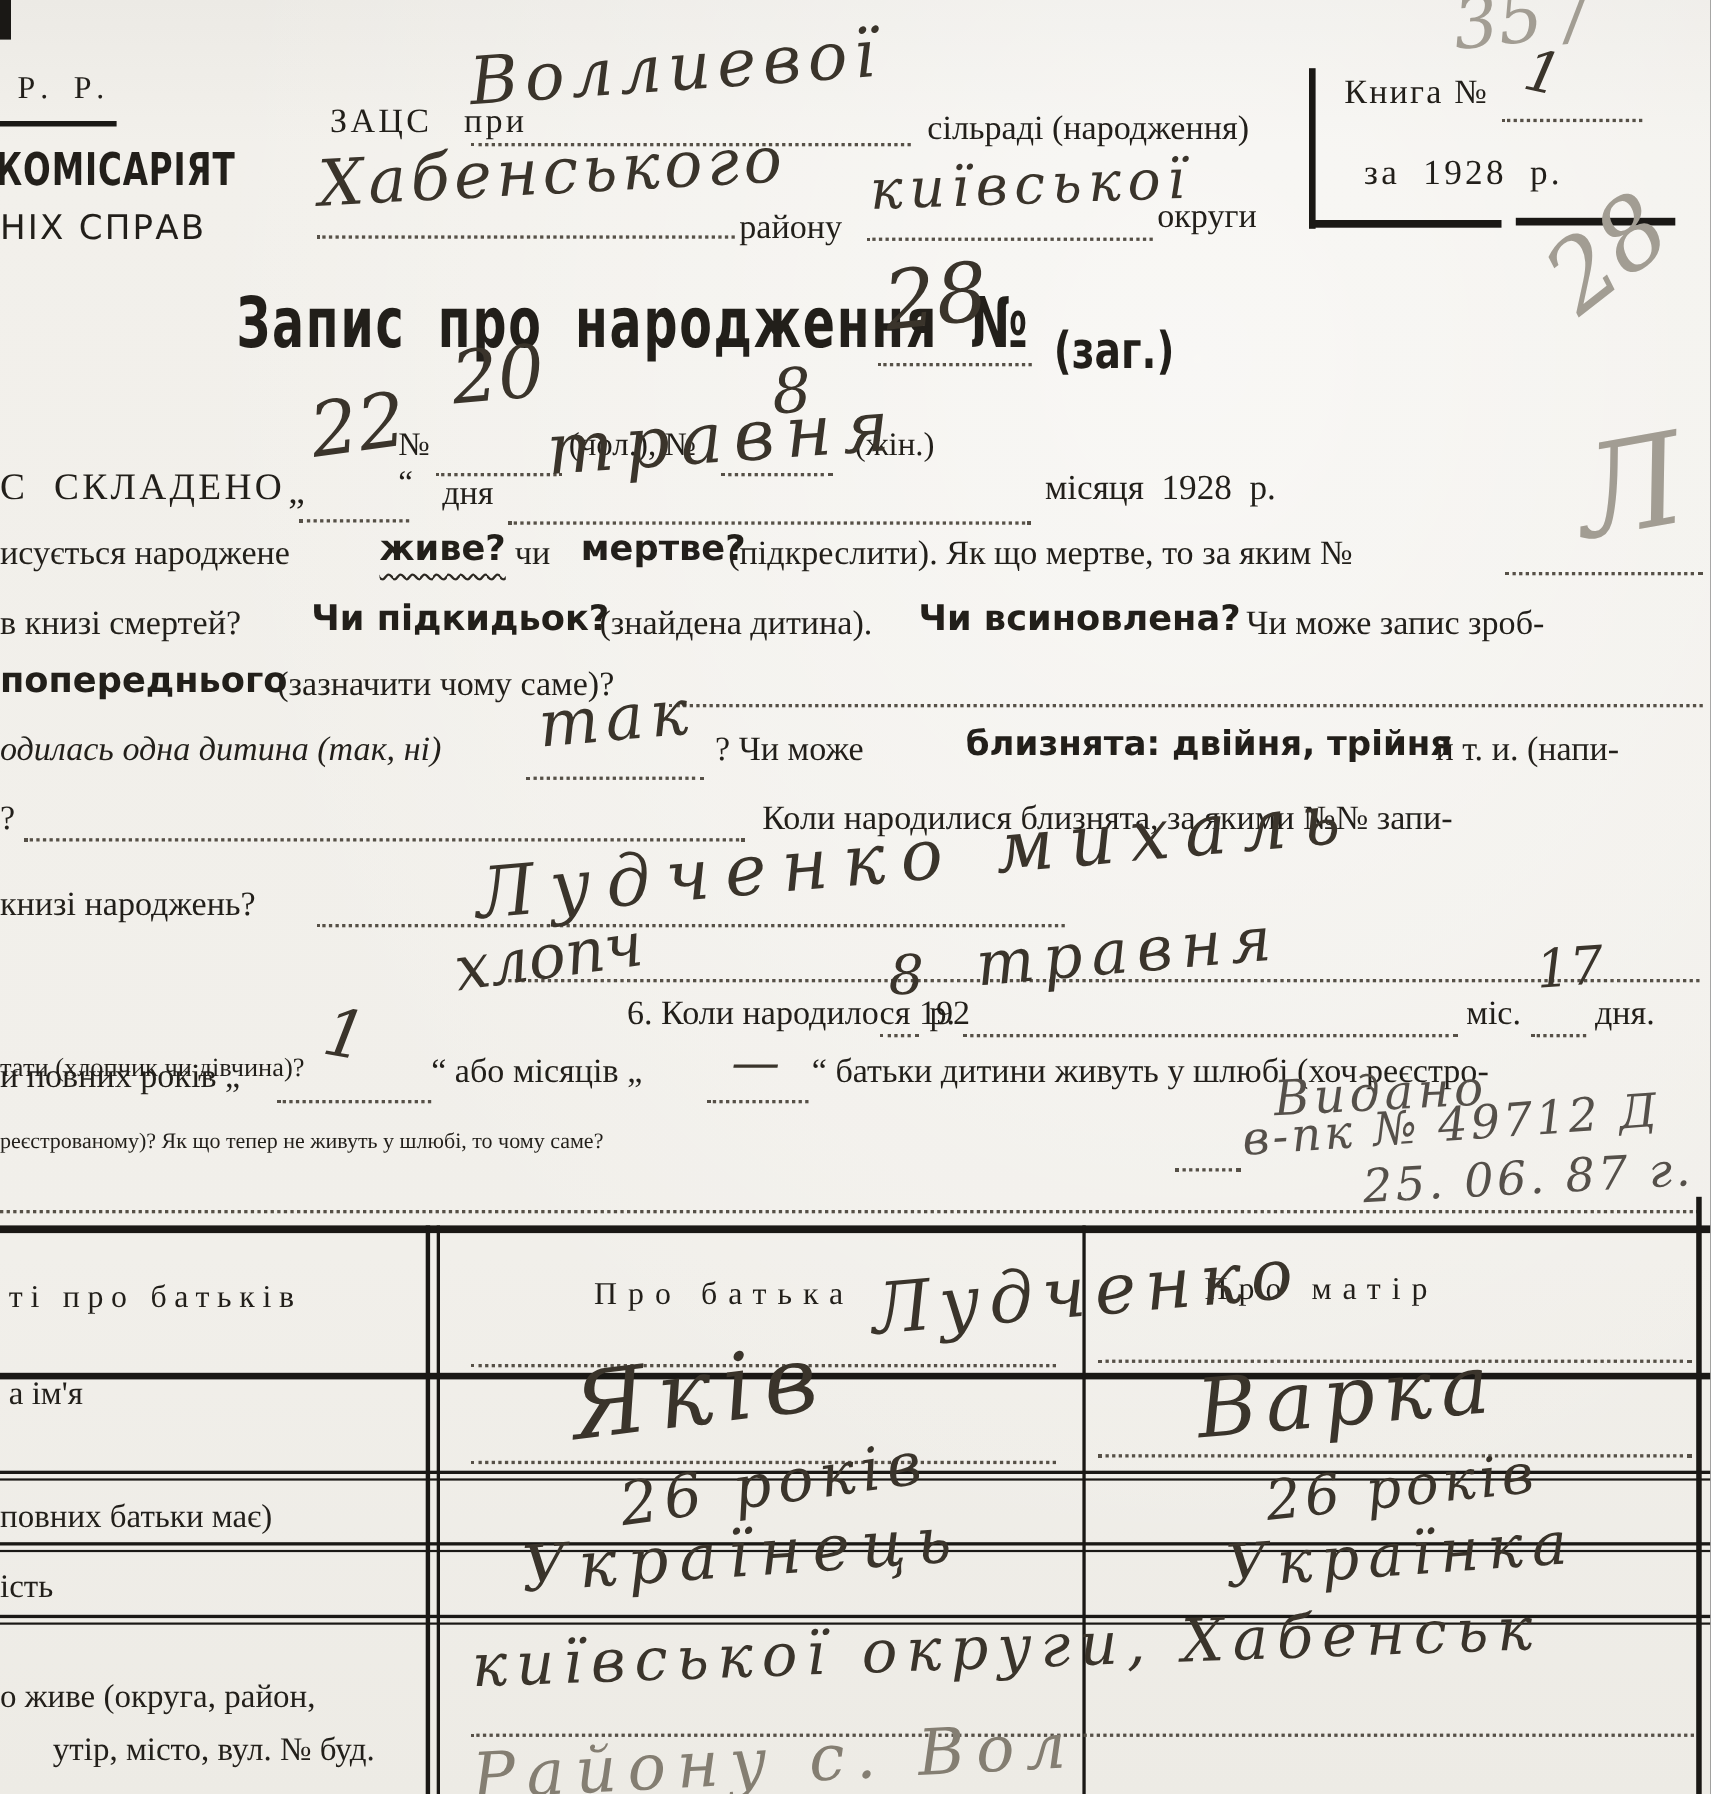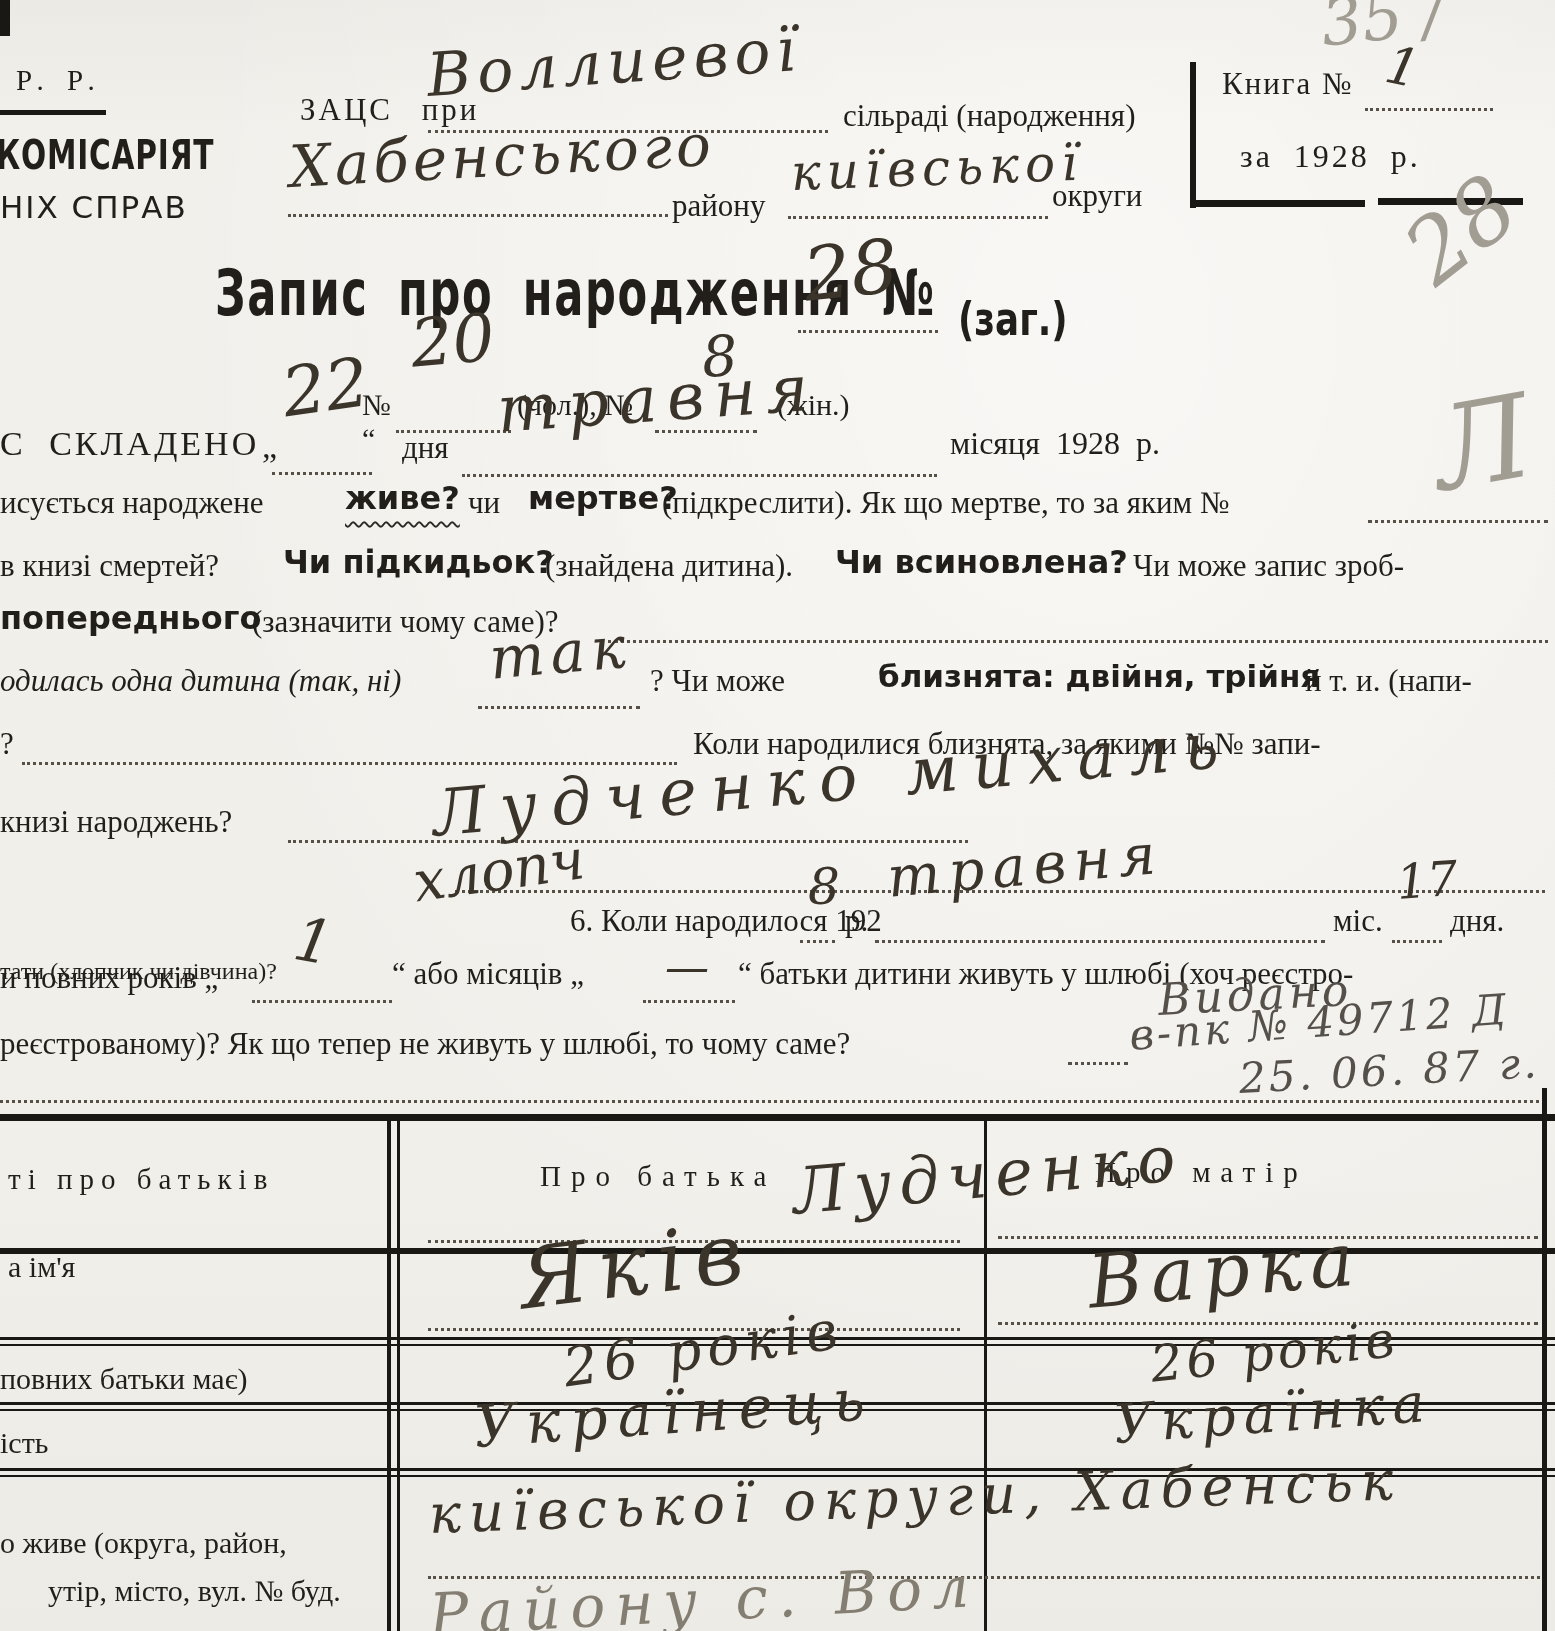--- a/index.html
+++ b/index.html
@@ -127,21 +127,21 @@
 
   <div class="t" style="left:0;top:962px;font-size:31px;">и повних років  „</div>
   <div class="h" style="left:300px;top:908px;font-size:60px;transform:rotate(10deg);">1</div>
   <div class="dot" style="left:252px;top:1000px;width:140px;"></div>
   <div class="t" style="left:392px;top:958px;font-size:31px;">“  або місяців  „</div>
   <div class="h" style="left:665px;top:945px;font-size:44px;">—</div>
   <div class="dot" style="left:643px;top:1000px;width:92px;"></div>
   <div class="t" style="left:738px;top:958px;font-size:31px;">“  батьки дитини живуть у шлюбі (хоч реєстро-</div>
   <div class="h pen" style="left:1157px;top:978px;font-size:44px;letter-spacing:4px;transform:rotate(-3deg);">Видано</div>
 
-  <div class="t" style="left:0;top:1028px;font-size:31px;">реєстрованому)? Як що тепер не живуть у шлюбі, то чому саме?</div>
+  <div class="t" style="left:0;top:1028px;font-size:20px;">реєстрованому)? Як що тепер не живуть у шлюбі, то чому саме?</div>
   <div class="dot" style="left:1068px;top:1062px;width:60px;"></div>
   <div class="h pen" style="left:1128px;top:1015px;font-size:42px;letter-spacing:3px;transform:rotate(-4deg);">в-пк № 49712 Д</div>
   <div class="h pen" style="left:1238px;top:1058px;font-size:42px;letter-spacing:3px;transform:rotate(-3deg);">25. 06. 87 г.</div>
   <div class="dot" style="left:0;top:1100px;width:1545px;"></div>
 
   <div class="ln" style="left:0;top:1114px;width:1555px;height:7px;"></div>
   <div class="t" style="left:8px;top:1165px;font-size:29px;letter-spacing:7px;">ті  про  батьків</div>
   <div class="t" style="left:540px;top:1162px;font-size:29px;letter-spacing:10px;">Про  батька</div>
   <div class="t" style="left:1095px;top:1158px;font-size:29px;letter-spacing:10px;">Про  матір</div>
   <div class="ln" style="left:0;top:1248px;width:1555px;height:6px;"></div>

